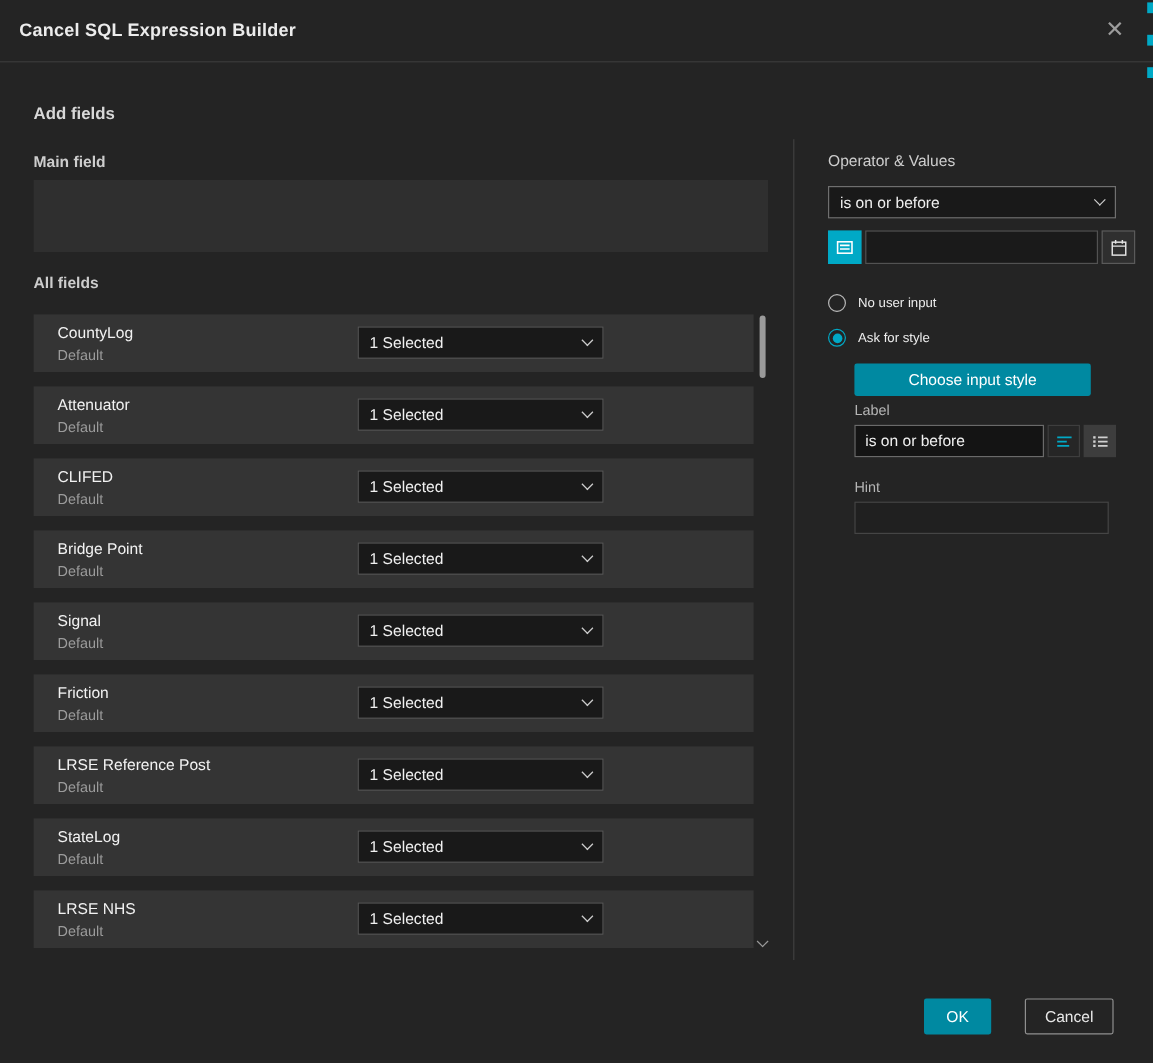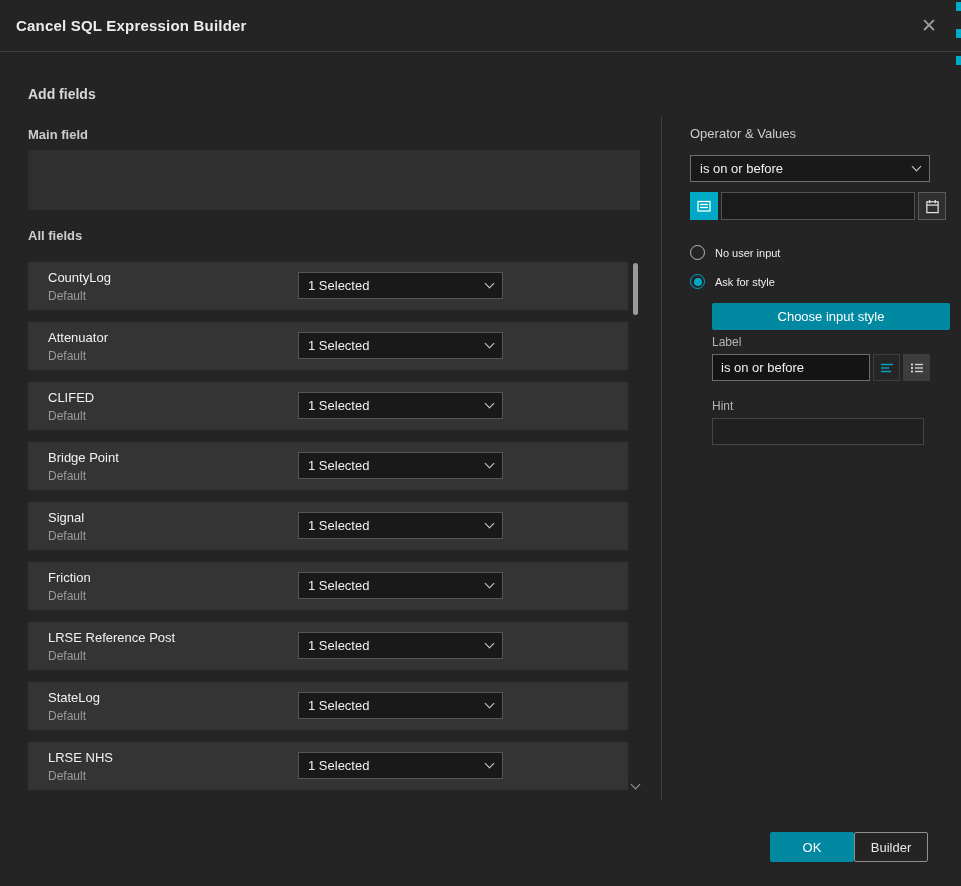--- a/index.html
+++ b/index.html
@@ -112,34 +112,34 @@
     background: var(--accent-bright); border-radius: 50%;
   }
 
   .btn {
     display: flex; align-items: center; justify-content: center;
     font-size: 13px; border-radius: 2px; cursor: pointer;
   }
   .btn.primary { background: var(--accent); color: #ffffff; }
   .btn.ghost   { background: transparent; border: 1px solid #8f8f8f; color: #e8e8e8; }
 
-  .choose-btn { position: absolute; left: 712px; top: 303px; width: 238px; height: 27px; }
+  .choose-btn { position: absolute; left: 712px; top: 303px; width: 197px; height: 27px; }
 
   .cap-label { position: absolute; left: 712px; top: 335px; font-size: 12px; color: #b5b5b5; }
   .label-row { position: absolute; left: 712px; top: 354px; width: 218px; height: 27px; display: flex; gap: 3px; }
   .label-input { width: 158px; background: #141414; border-color: #6a6a6a; }
   .style-btn { width: 27px; height: 27px; flex: none; display: flex; align-items: center; justify-content: center; cursor: pointer; }
   .style-btn.sel-style  { background: #262626; border: 1px solid #3e3e3e; color: var(--accent-bright); }
   .style-btn.alt-style  { background: #3d3d3d; color: #d0d0d0; }
 
   .cap-hint  { position: absolute; left: 712px; top: 399px; font-size: 12px; color: #b5b5b5; }
   .hint-input { position: absolute; left: 712px; top: 418px; width: 212px; background: #202020; border-color: #454545; }
 
   
-  .ok-btn     { position: absolute; left: 770px; top: 832px; width: 84px; height: 30px; }
+  .ok-btn     { position: absolute; left: 770px; top: 832px; width: 56px; height: 30px; }
   .cancel-btn { position: absolute; left: 854px; top: 832px; width: 74px; height: 30px; }
 
   
   .edge-artifact { position: absolute; right: 0; width: 5px; height: 9px; background: var(--accent-bright); }
 </style>
 </head>
 <body>
 
 <div class="header">
   <span class="title">Cancel SQL Expression Builder</span>
@@ -310,17 +310,17 @@
         <line x1="6" y1="11.5" x2="14" y2="11.5"></line>
       </svg>
     </span>
   </div>
 </div>
 
 <div class="cap-hint">Hint</div>
 <input class="txt hint-input" value="" style="">
 
 <div class="btn primary ok-btn">OK</div>
-<div class="btn ghost cancel-btn">Builder</div>
+<div class="btn ghost cancel-btn">Cancel</div>
 
 <div class="edge-artifact" style="top:2px;"></div>
 <div class="edge-artifact" style="top:29px;"></div>
 <div class="edge-artifact" style="top:56px;"></div>
 
 </body></html>

